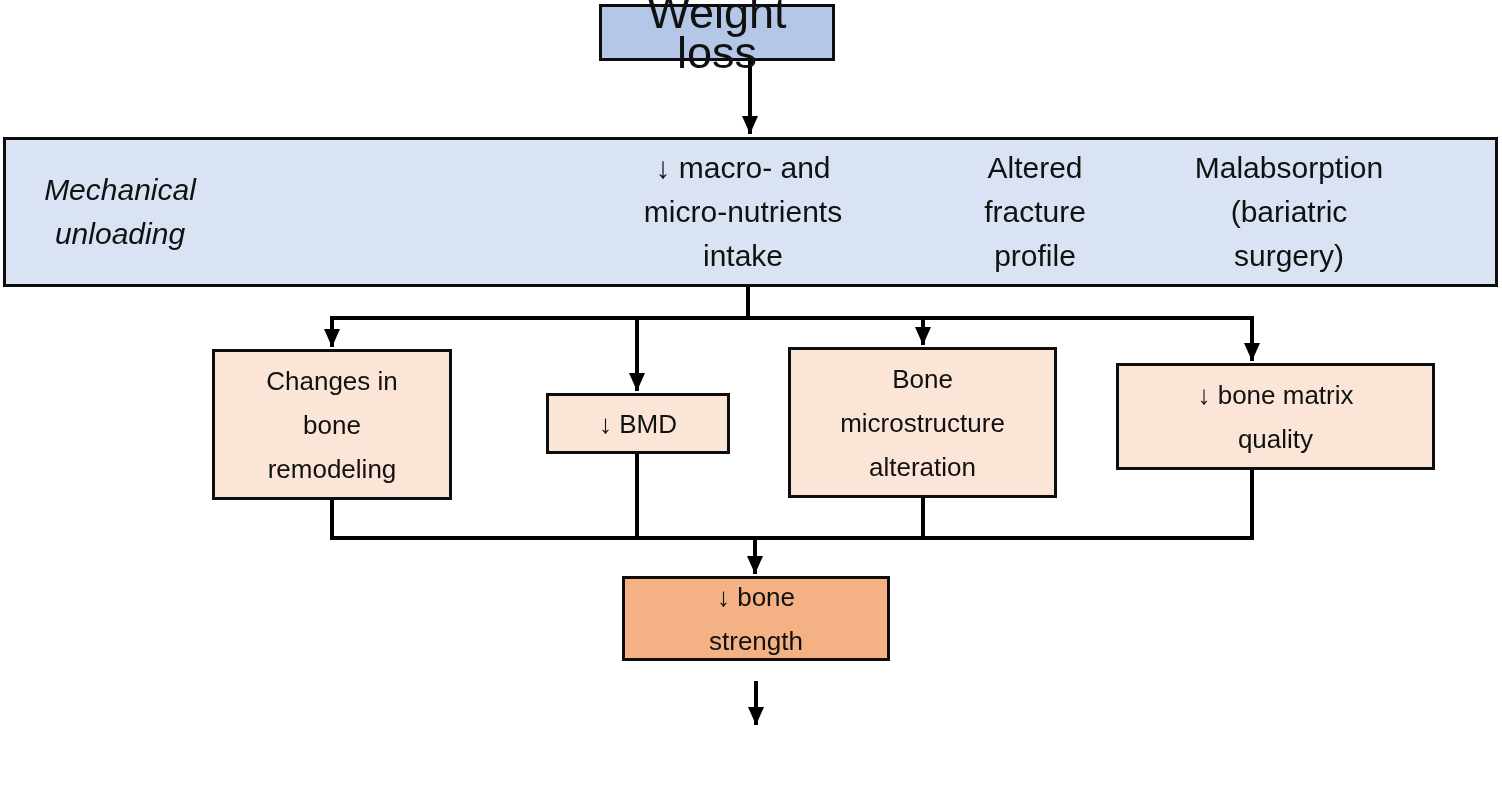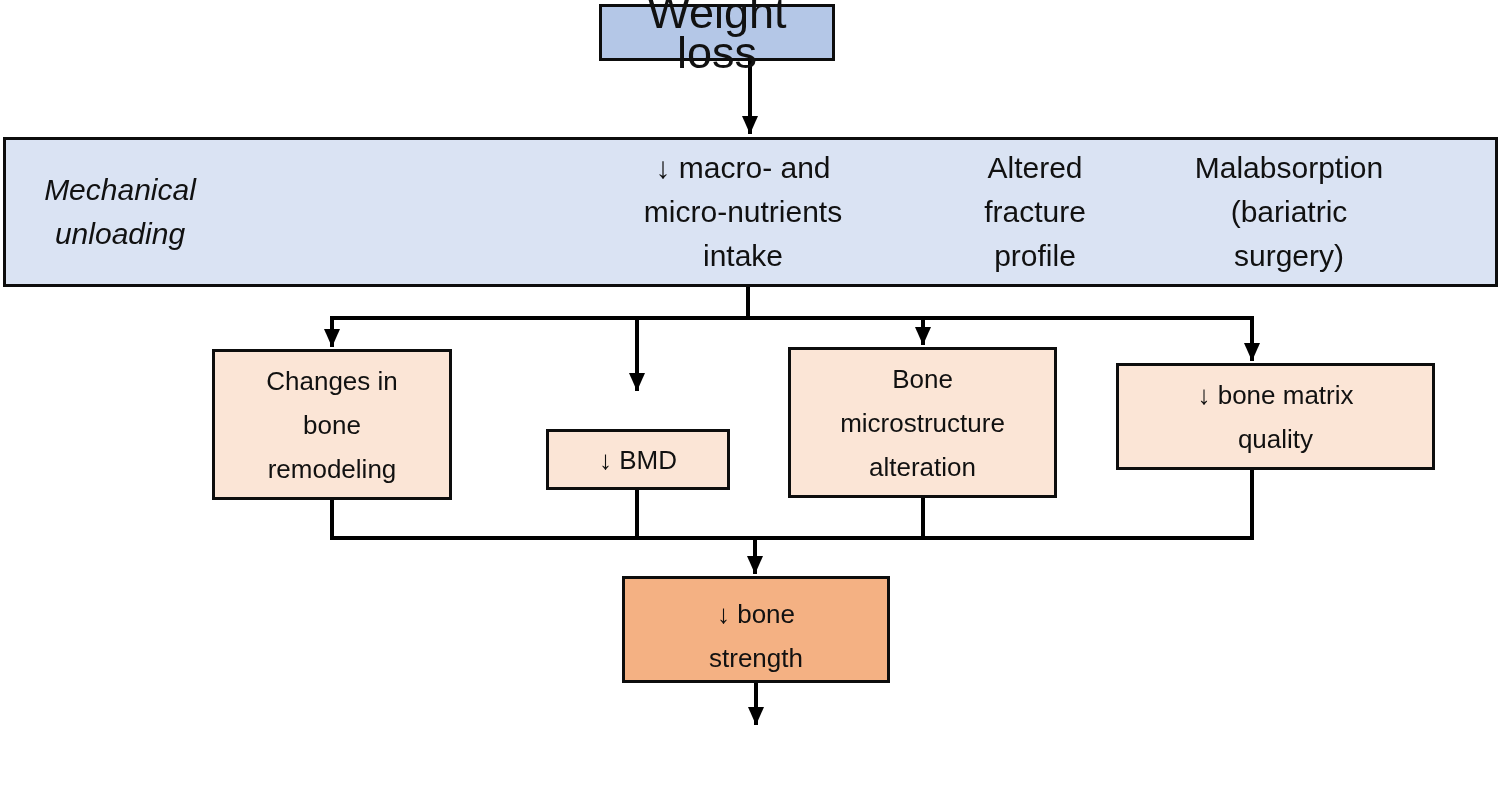--- a/index.html
+++ b/index.html
@@ -37,24 +37,24 @@
   .band-item {
     position:absolute; top:50%;
     transform:translate(-50%,-50%);
     text-align:center;
     white-space:pre-line;
     font-size:30px; line-height:44px;
   }
   .effect { background:var(--c-effect_fill,#fbe5d6); }
   .outcome { background:var(--c-outcome_fill,#f4b183); }
   .e1 { left:212px;  top:349px; width:240px; height:151px; }
-  .e2 { left:546px;  top:393px; width:184px; height:61px;margin-top:36px;  }
+  .e2 { left:546px;  top:393px; width:184px; height:61px;  }
   .e3 { left:788px;  top:347px; width:269px; height:151px; }
   .e4 { left:1116px; top:363px; width:319px; height:107px; }
-  .o1 { left:622px;  top:576px; width:268px; height:107px;align-items:flex-end; }
+  .o1 { left:622px;  top:576px; width:268px; height:85px; }
   .o2 { left:622px;  top:727px; width:268px; height:61px;  }
 </style>
 </head>
 <body>
 
 <div class="canvas">
 
   <svg class="connectors" viewBox="0 0 1502 789" xmlns="http://www.w3.org/2000/svg">
     <defs>
       <marker id="ah" markerUnits="userSpaceOnUse" markerWidth="20" markerHeight="18" refX="16" refY="8" orient="auto">

